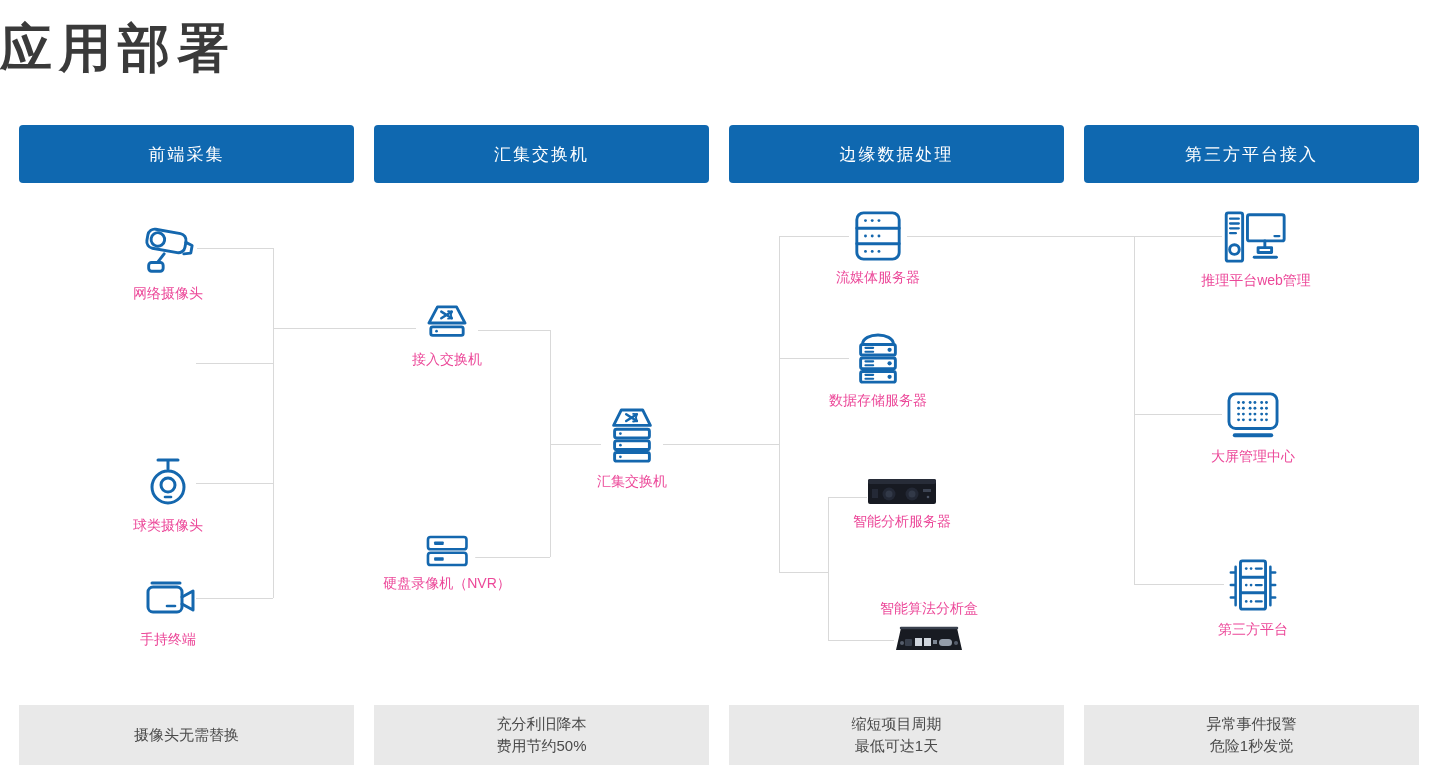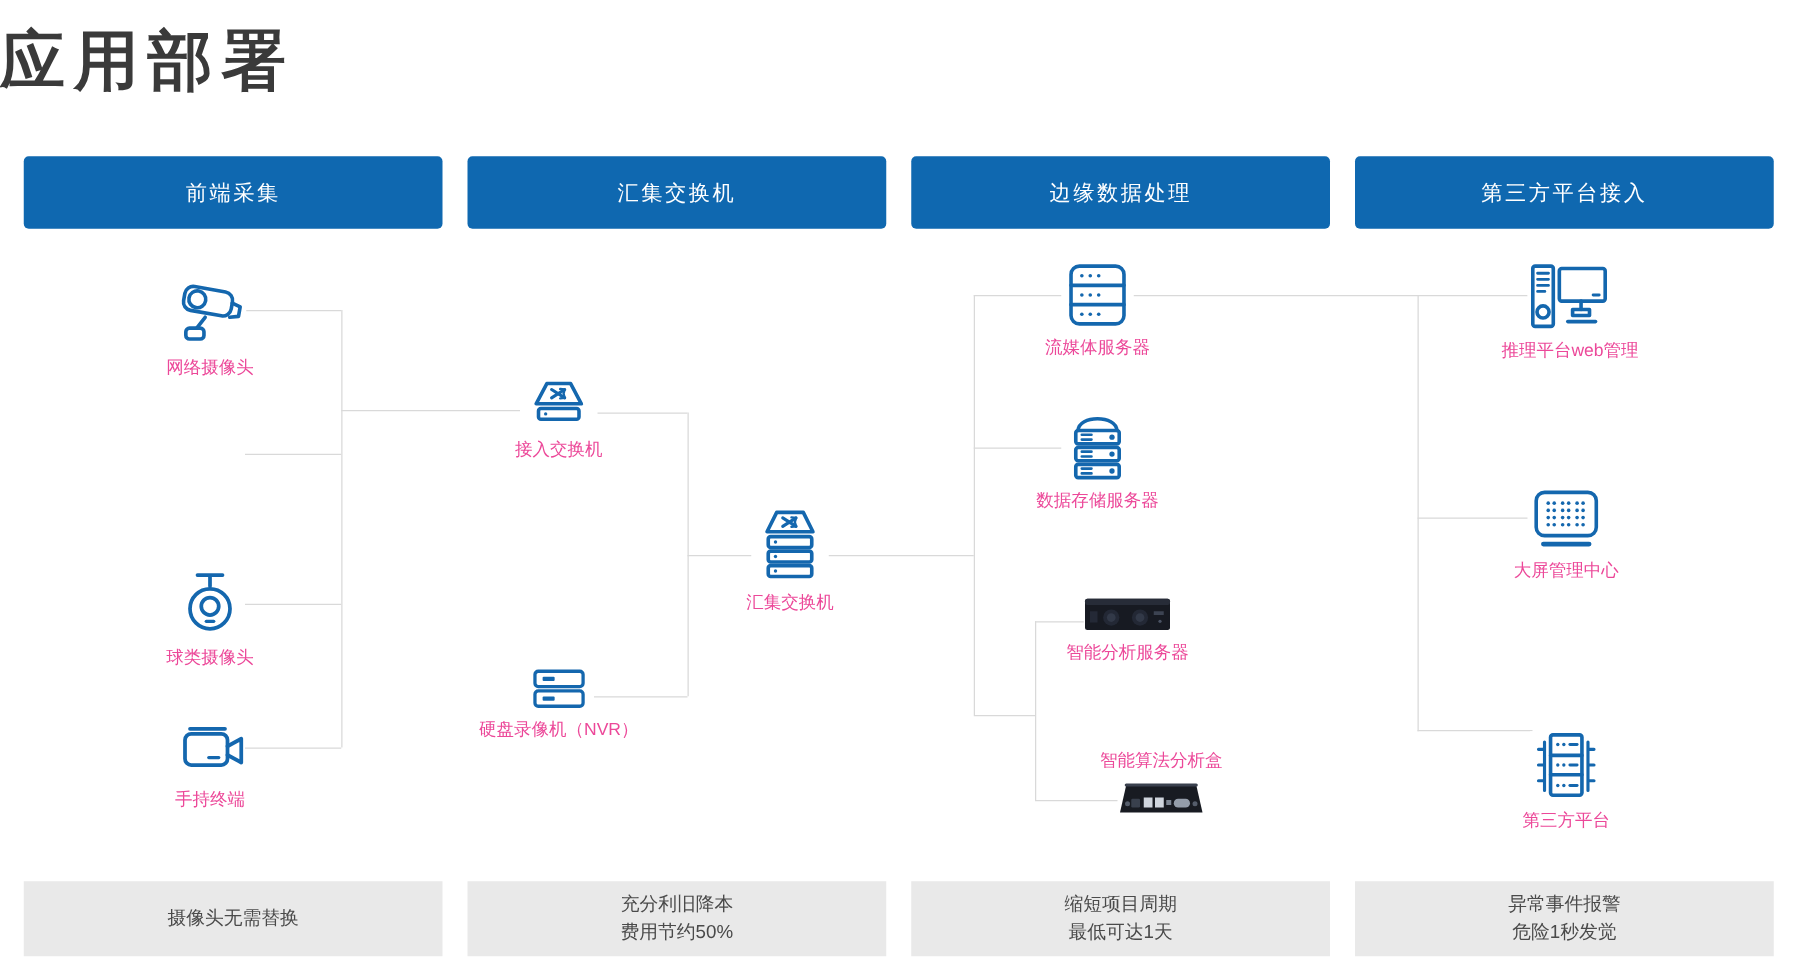--- a/index.html
+++ b/index.html
@@ -268,21 +268,21 @@
             <circle cx="34" cy="30" r="1.5"></circle>
             <circle cx="41" cy="30" r="1.5"></circle>
             <circle cx="46" cy="30" r="1.5"></circle>
         </g>
         <path d="M13 46 h38" stroke-width="4"></path>
       </svg>
     </span>
     <div class="label">大屏管理中心</div>
   </div>
 
-  <div class="node" style="left:1253px;top:585px">
+  <div class="node" style="left:1253px;top:558px">
     <span class="iconwrap">
       <svg class="blueicon" width="58" height="56" viewBox="0 0 60 58">
         <rect x="17" y="3" width="26" height="50" rx="2"></rect>
         <path d="M17 20 h26 M17 36 h26"></path>
         <circle class="fl" cx="23" cy="11" r="1.4"></circle>
           <circle class="fl" cx="28" cy="11" r="1.4"></circle>
           <path d="M33 11 h6" stroke-width="2.4"></path>
         <circle class="fl" cx="23" cy="28" r="1.4"></circle>
           <circle class="fl" cx="28" cy="28" r="1.4"></circle>
           <path d="M33 28 h6" stroke-width="2.4"></path>

